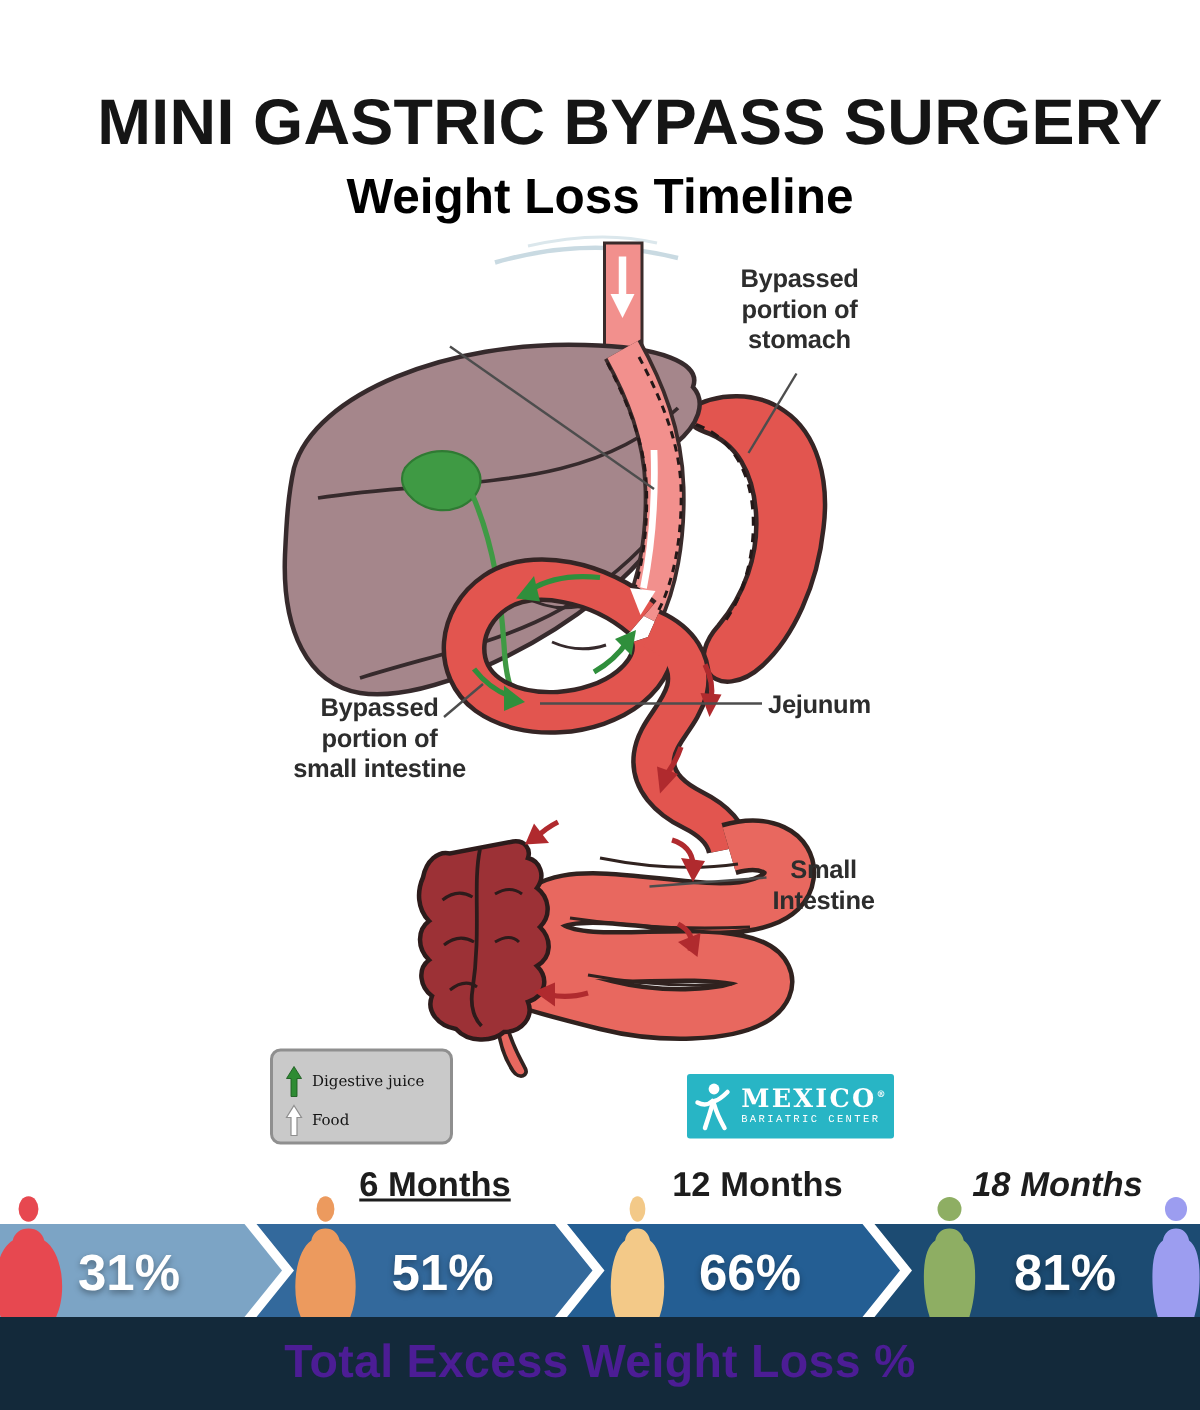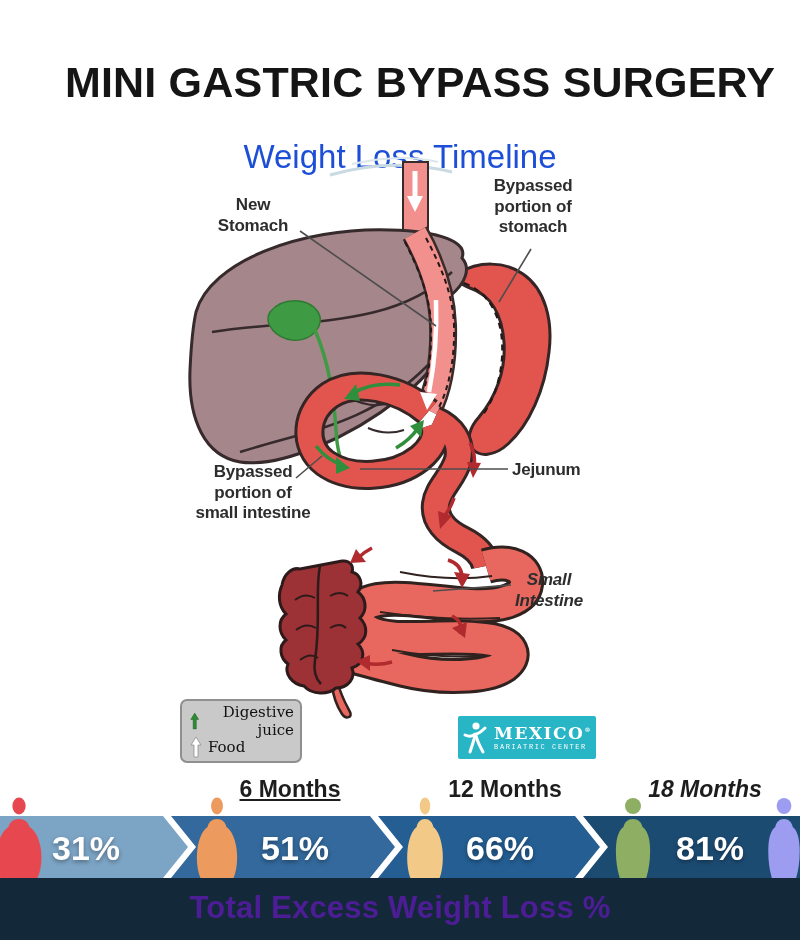--- a/index.html
+++ b/index.html
@@ -3,36 +3,36 @@
 <meta charset="utf-8">
 <style>
   html,body{margin:0;padding:0;background:#ffffff;}
   #page{position:relative;width:800px;height:940px;background:#ffffff;overflow:hidden;
         font-family:"Liberation Sans",sans-serif;}
 
   
   .title{position:absolute;left:0;top:58px;width:800px;text-align:center;
          font-size:43px;font-weight:800;letter-spacing:0.2px;color:#151515;padding-left:20px;}
   .subtitle{position:absolute;left:0;top:112px;width:800px;text-align:center;
-         font-size:33px;font-weight:400;color:#1d4ed8;margin-top:26px;}
+         font-size:33px;font-weight:700;color:#000000;}
 
   
   .anat-label{position:absolute;font-size:17px;font-weight:700;line-height:1.22;
          color:#2d2d2d;letter-spacing:-0.2px;white-space:pre-line;text-align:center;}
   .lbl-new-stomach{left:193px;top:195px;width:120px;}
   .lbl-bypassed-stomach{left:473px;top:176px;width:120px;}
   .lbl-bypassed-si{left:168px;top:462px;width:170px;}
   .lbl-jejunum{left:512px;top:460px;width:90px;text-align:left;}
-  .lbl-small-intestine{left:489px;top:570px;width:120px;font-style:italic;}
+  .lbl-small-intestine{left:489px;top:570px;width:120px;}
 
   
   .legend{position:absolute;left:180px;top:699px;width:122px;height:64px;box-sizing:border-box;
           background:#c9c9c9;border:2px solid #8f8f8f;border-radius:7px;padding:7px 6px 4px 8px;}
   .legend-row{display:flex;align-items:center;gap:6px;height:26px;}
-  .legend-row span.txt{font-family:"DejaVu Serif",serif;font-size:15px;color:#111;text-align:right;}
+  .legend-row span.txt{font-family:"DejaVu Serif",serif;font-size:10px;color:#111;}
 
   
   .logo{position:absolute;left:458px;top:716px;width:138px;height:43px;border-radius:2px;
         display:flex;align-items:center;justify-content:center;gap:6px;}
   .logo-text{display:flex;flex-direction:column;line-height:1;color:#fff;}
   .logo-brand{font-family:"DejaVu Serif",serif;font-size:17px;letter-spacing:1.5px;font-weight:700;}
   .logo-brand sup{font-size:6px;vertical-align:super;}
   .logo-sub{font-family:Liberation Mono, monospace;font-size:7px;letter-spacing:1.6px;margin-top:2px;}
 
   
@@ -157,22 +157,20 @@
 
     <g stroke="#4d4d4d" stroke-width="1.6" fill="none">
       <path d="M300,231 L436,326"></path>
       <path d="M531,249 L499,302"></path>
       <path d="M296,478 L322,456"></path>
       <path d="M508,469 L360,469"></path>
       <path d="M511,585 L433,591"></path>
     </g>
   </svg>
 
-  <div class="anat-label lbl-new-stomach">New
-Stomach</div>
   <div class="anat-label lbl-bypassed-stomach">Bypassed
 portion of
 stomach</div>
   <div class="anat-label lbl-bypassed-si">Bypassed
 portion of
 small intestine</div>
   <div class="anat-label lbl-jejunum">Jejunum</div>
   <div class="anat-label lbl-small-intestine">Small
 Intestine</div>
 

